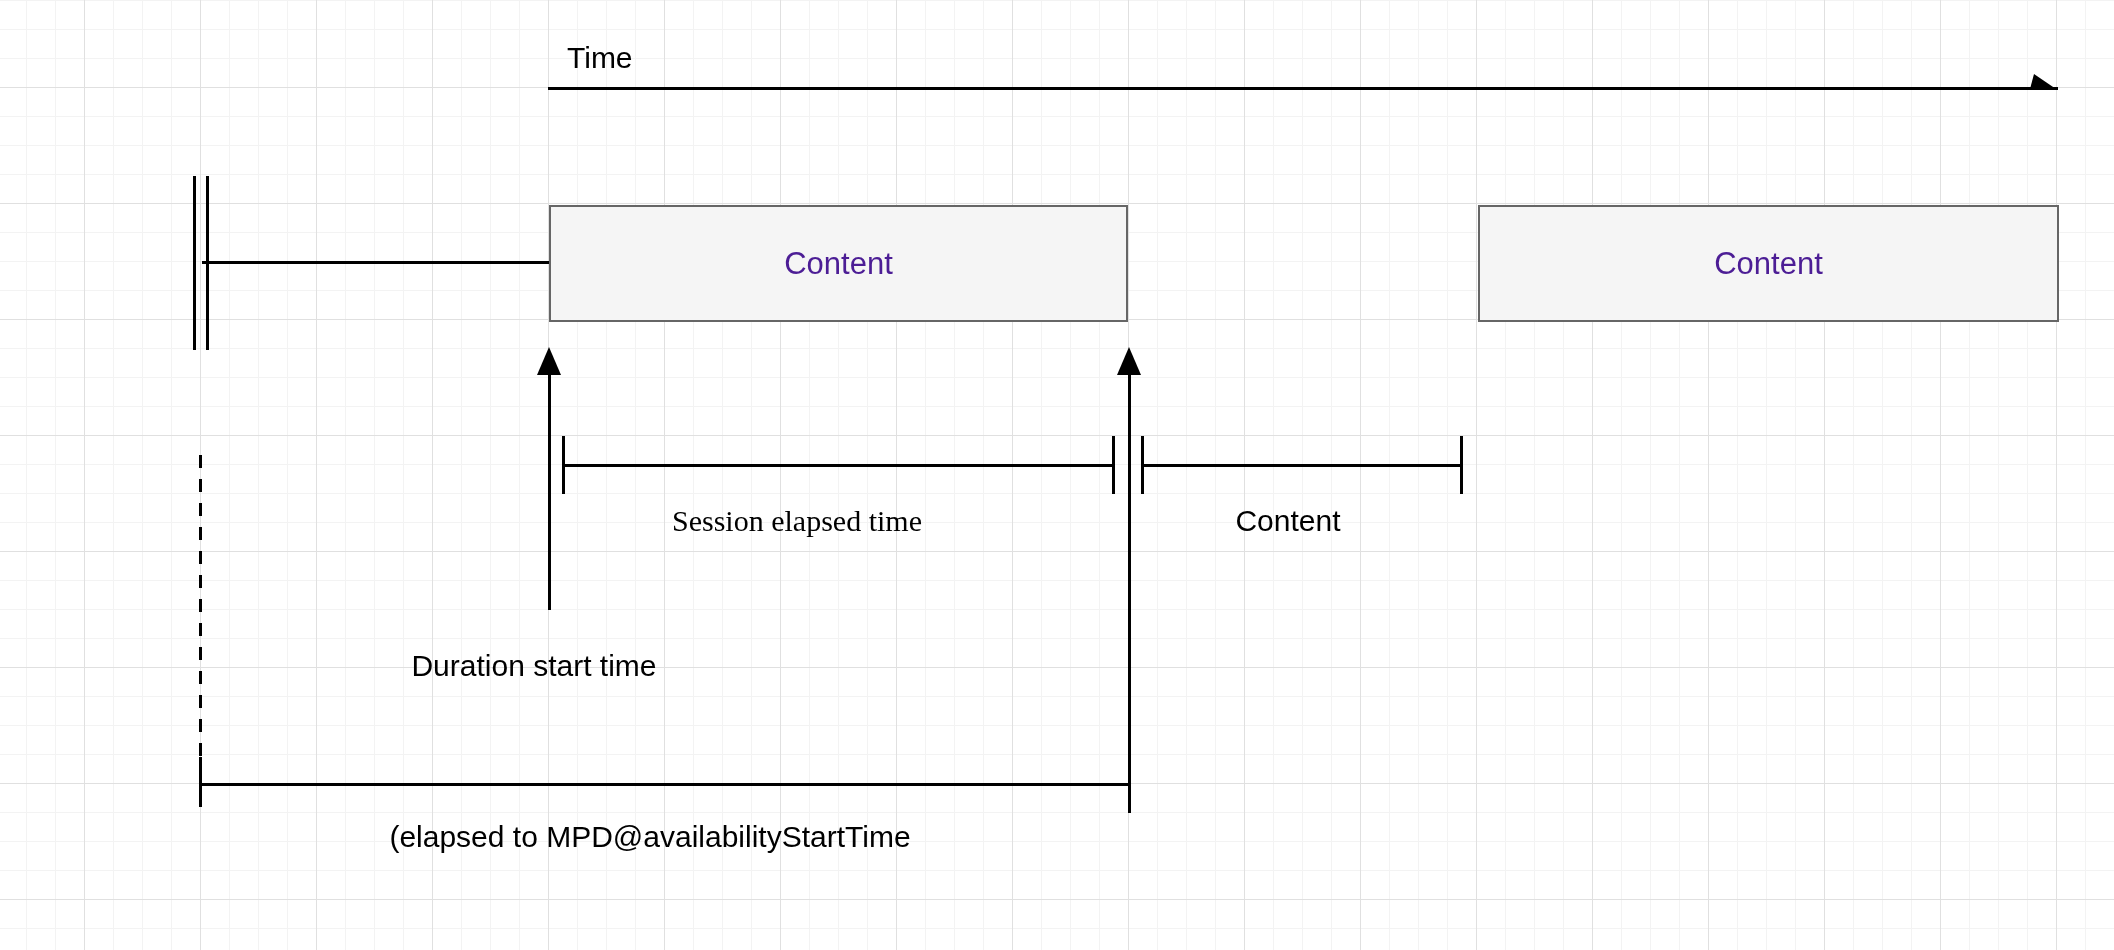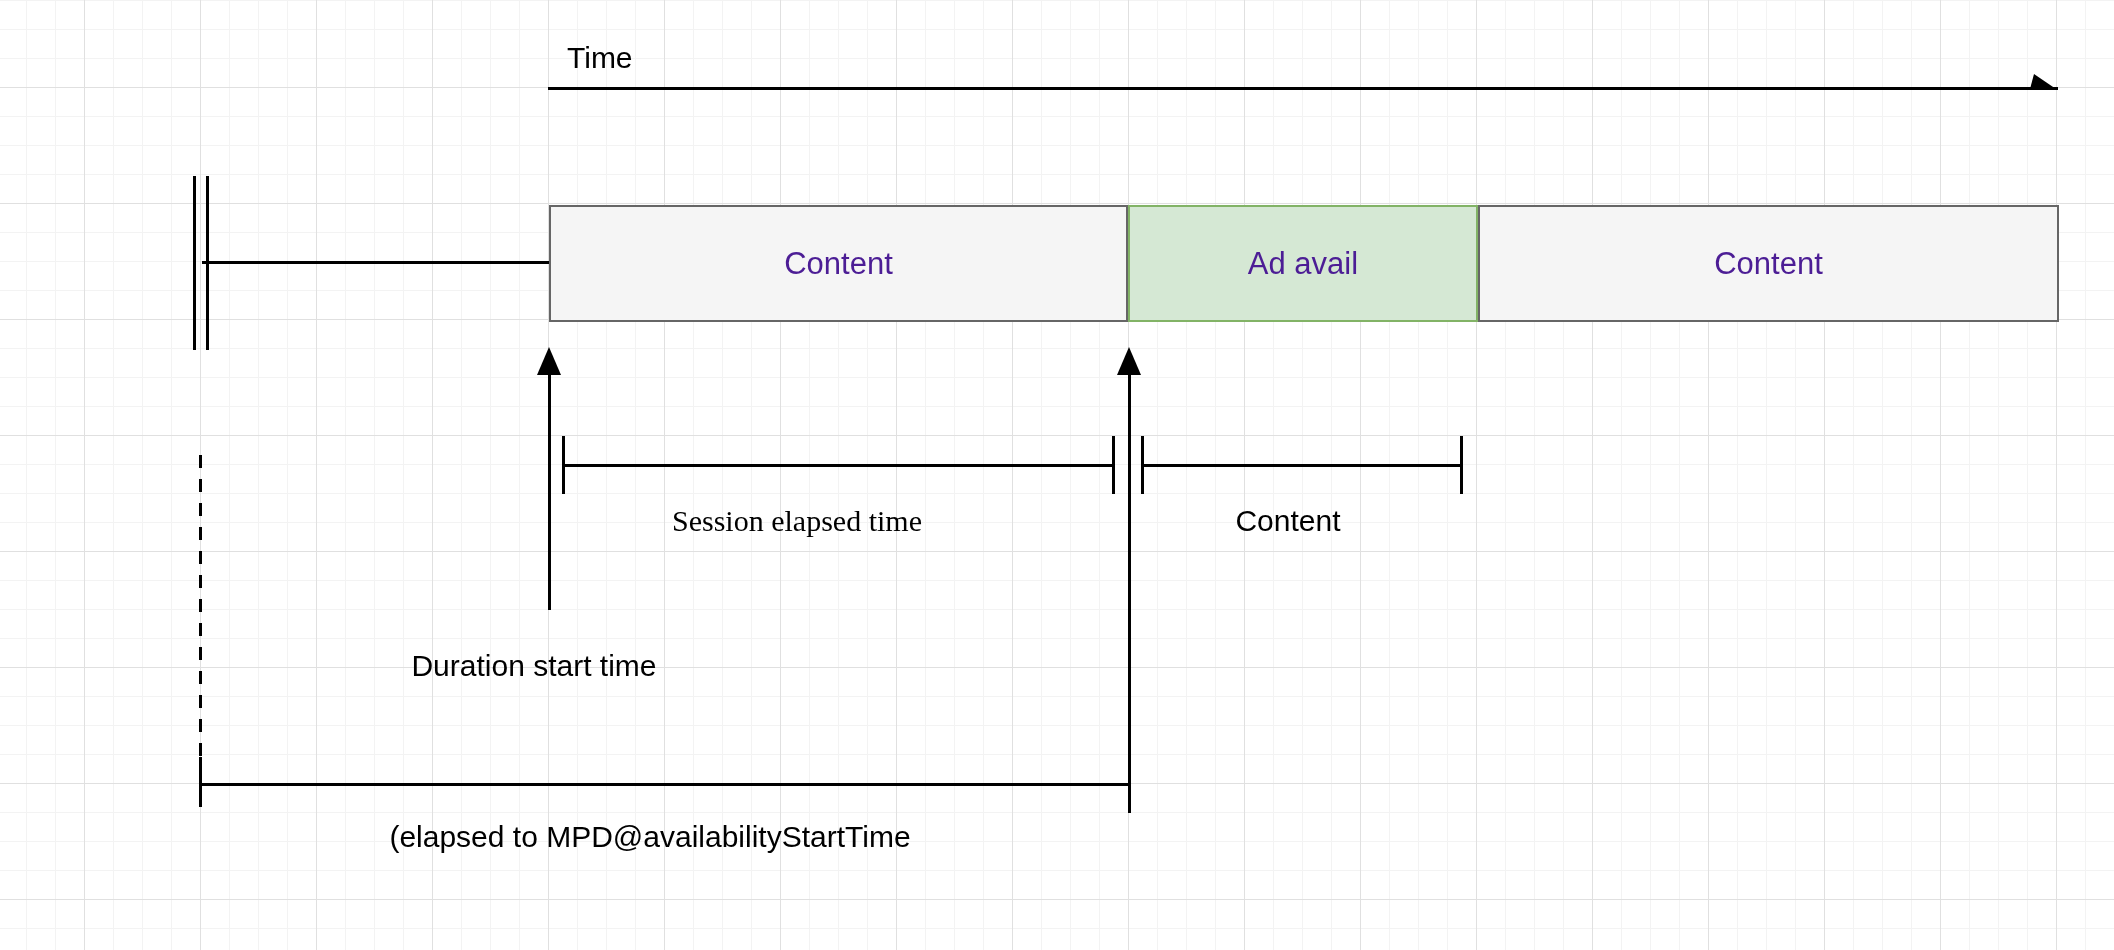--- a/index.html
+++ b/index.html
@@ -87,23 +87,20 @@
   </svg>
 
   <div class="vline marker-1"></div>
   <div class="vline marker-2"></div>
   <div class="hline connector"></div>
   <div class="dashed-vline dashed-line"></div>
 
   <div class="box box-gray content-1">
     <span>Content</span>
   </div>
-  <div class="box box-green ad-avail">
-    <span>Ad avail</span>
-  </div>
   <div class="box box-gray content-2">
     <span>Content</span>
   </div>
 
   <div class="arrowhead-up arrow1-head"></div>
   <div class="vline arrow1-line"></div>
   <div class="label centered session-start-label">Duration start time</div>
 
   <div class="arrowhead-up arrow2-head"></div>
   <div class="vline arrow2-line"></div>

